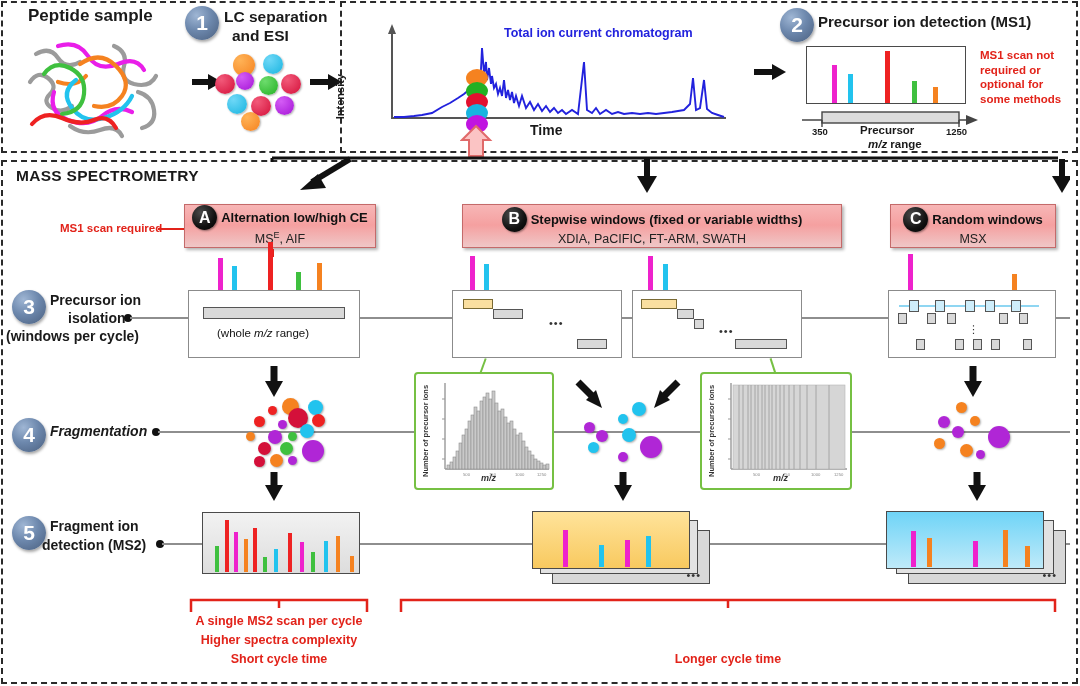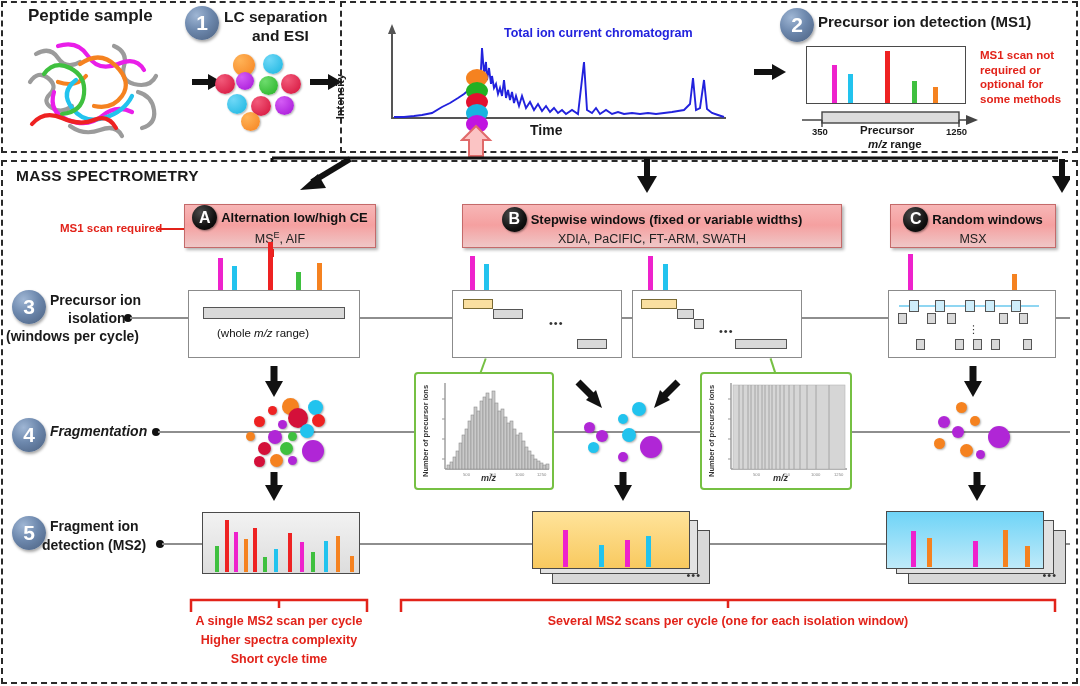--- a/index.html
+++ b/index.html
@@ -116,21 +116,21 @@
 
   <svg class="abs" style="left:190px; top:72px;" width="34" height="20">
     <path d="M2,10 L20,10" stroke="#111" stroke-width="6"></path>
     <path d="M18,2 L32,10 L18,18 Z" fill="#111"></path>
   </svg>
 
   <div class="abs" style="left:185px; top:6px;">
     <div class="num-circle">1</div>
   </div>
   <div class="abs ttl-bold" style="left:224px; top:8px; font-size:15.5px;">LC separation</div>
-  <div class="abs ttl-bold" style="left:252px; top:27px; font-size:15.5px;">and ESI</div>
+  <div class="abs ttl-bold" style="left:232px; top:27px; font-size:15.5px;">and ESI</div>
 
   <div class="abs" style="left:215px; top:52px; width:92px; height:76px;">
     <div class="blob" style="left:18px; top:2px;  width:22px;height:22px; background:radial-gradient(circle at 32% 28%,#ffb357,#f58220);"></div>
     <div class="blob" style="left:48px; top:2px;  width:20px;height:20px; background:radial-gradient(circle at 32% 28%,#6fd8f7,#18b4e0);"></div>
     <div class="blob" style="left:0px;  top:22px; width:20px;height:20px; background:radial-gradient(circle at 32% 28%,#f25a7a,#d4103a);"></div>
     <div class="blob" style="left:21px; top:20px; width:18px;height:18px; background:radial-gradient(circle at 32% 28%,#d45cf5,#a414d6);"></div>
     <div class="blob" style="left:44px; top:24px; width:19px;height:19px; background:radial-gradient(circle at 32% 28%,#6ddc6d,#23b023);"></div>
     <div class="blob" style="left:66px; top:22px; width:20px;height:20px; background:radial-gradient(circle at 32% 28%,#f25a7a,#d4103a);"></div>
     <div class="blob" style="left:12px; top:42px; width:20px;height:20px; background:radial-gradient(circle at 32% 28%,#6fd8f7,#18b4e0);"></div>
     <div class="blob" style="left:36px; top:44px; width:20px;height:20px; background:radial-gradient(circle at 32% 28%,#f25a7a,#d4103a);"></div>
@@ -562,15 +562,15 @@
     <line x1="91" y1="4" x2="91" y2="12" stroke="#e2231a" stroke-width="2.5"></line>
   </svg>
   <div class="abs red" style="left:188px; top:614px; width:182px; text-align:center; font-size:12.5px;">A single MS2 scan per cycle</div>
   <div class="abs red" style="left:188px; top:633px; width:182px; text-align:center; font-size:12.5px;">Higher spectra complexity</div>
   <div class="abs red" style="left:188px; top:652px; width:182px; text-align:center; font-size:12.5px;">Short cycle time</div>
 
   <svg class="abs" style="left:398px; top:596px;" width="660" height="18">
     <path d="M3,16 L3,4 L657,4 L657,16" stroke="#e2231a" stroke-width="2.5" fill="none"></path>
     <line x1="330" y1="4" x2="330" y2="12" stroke="#e2231a" stroke-width="2.5"></line>
   </svg>
-  <div class="abs red" style="left:398px; top:614px; width:660px; text-align:center; font-size:12.5px;">Several MS2 scans per cycle (one for each isolation window)</div>
+  <div class="abs red" style="left:398px; top:652px; width:660px; text-align:center; font-size:12.5px;">Longer cycle time</div>
 
 </div>
 
 </body></html>

